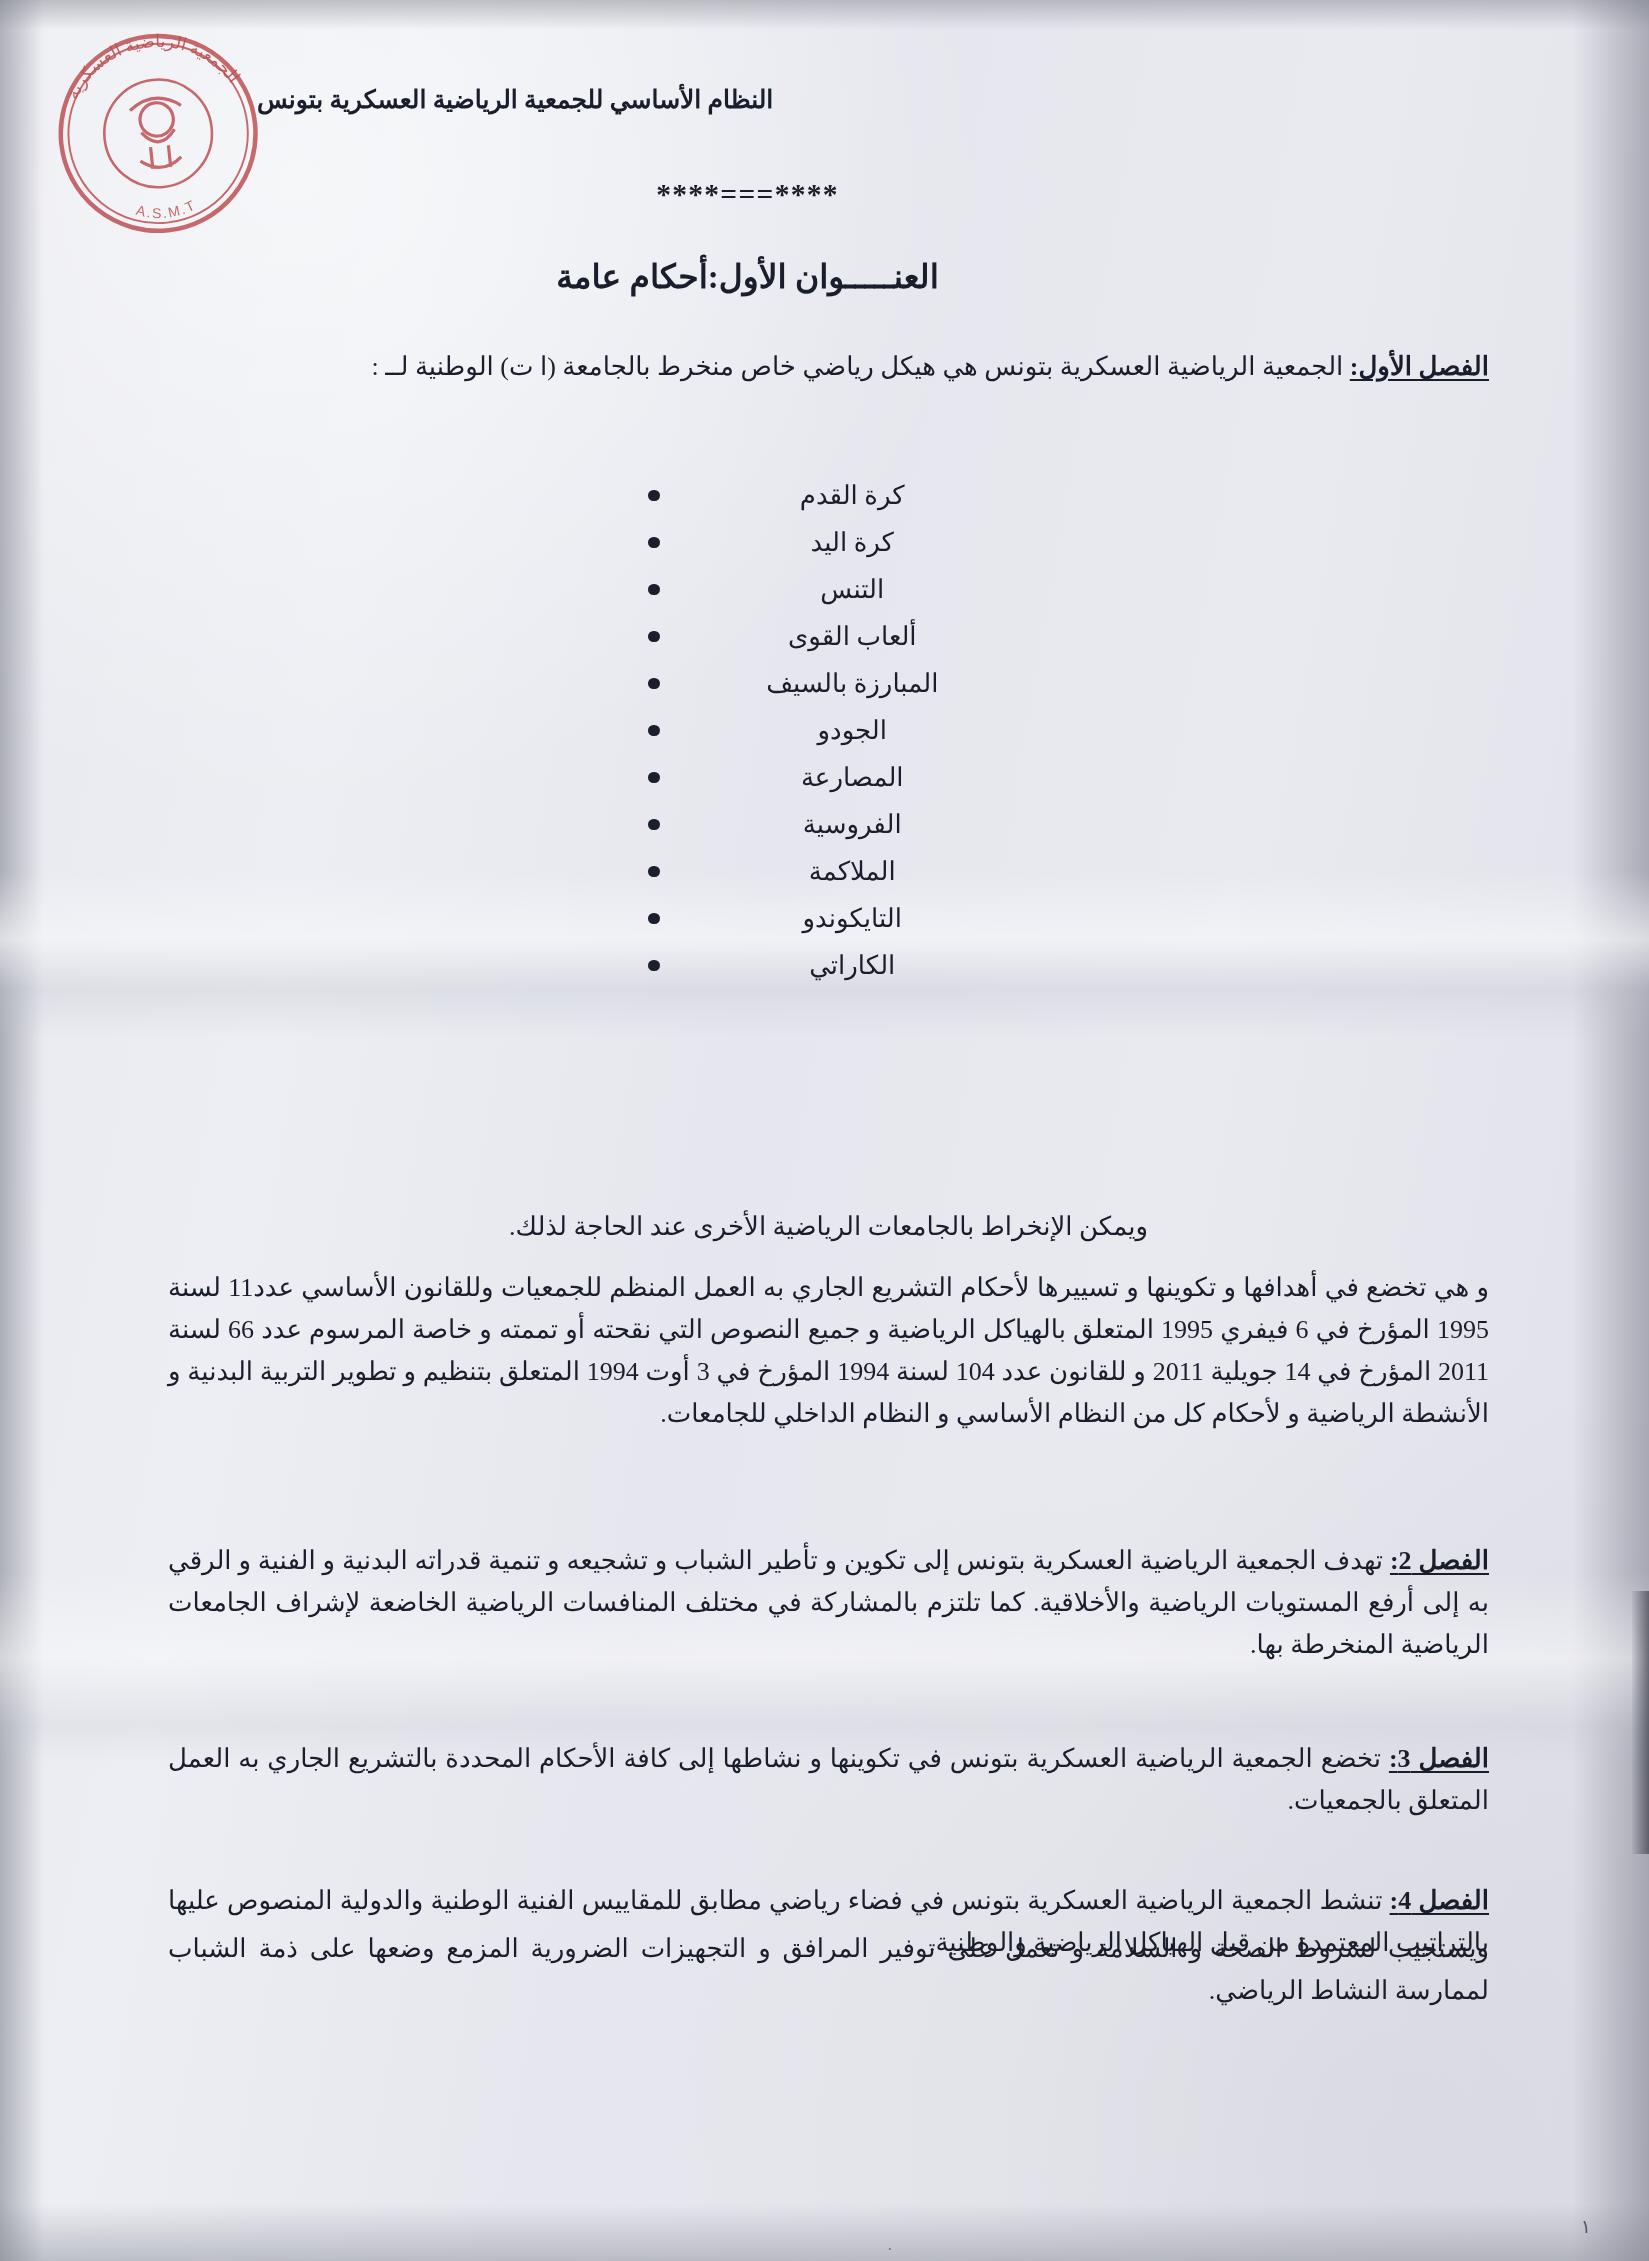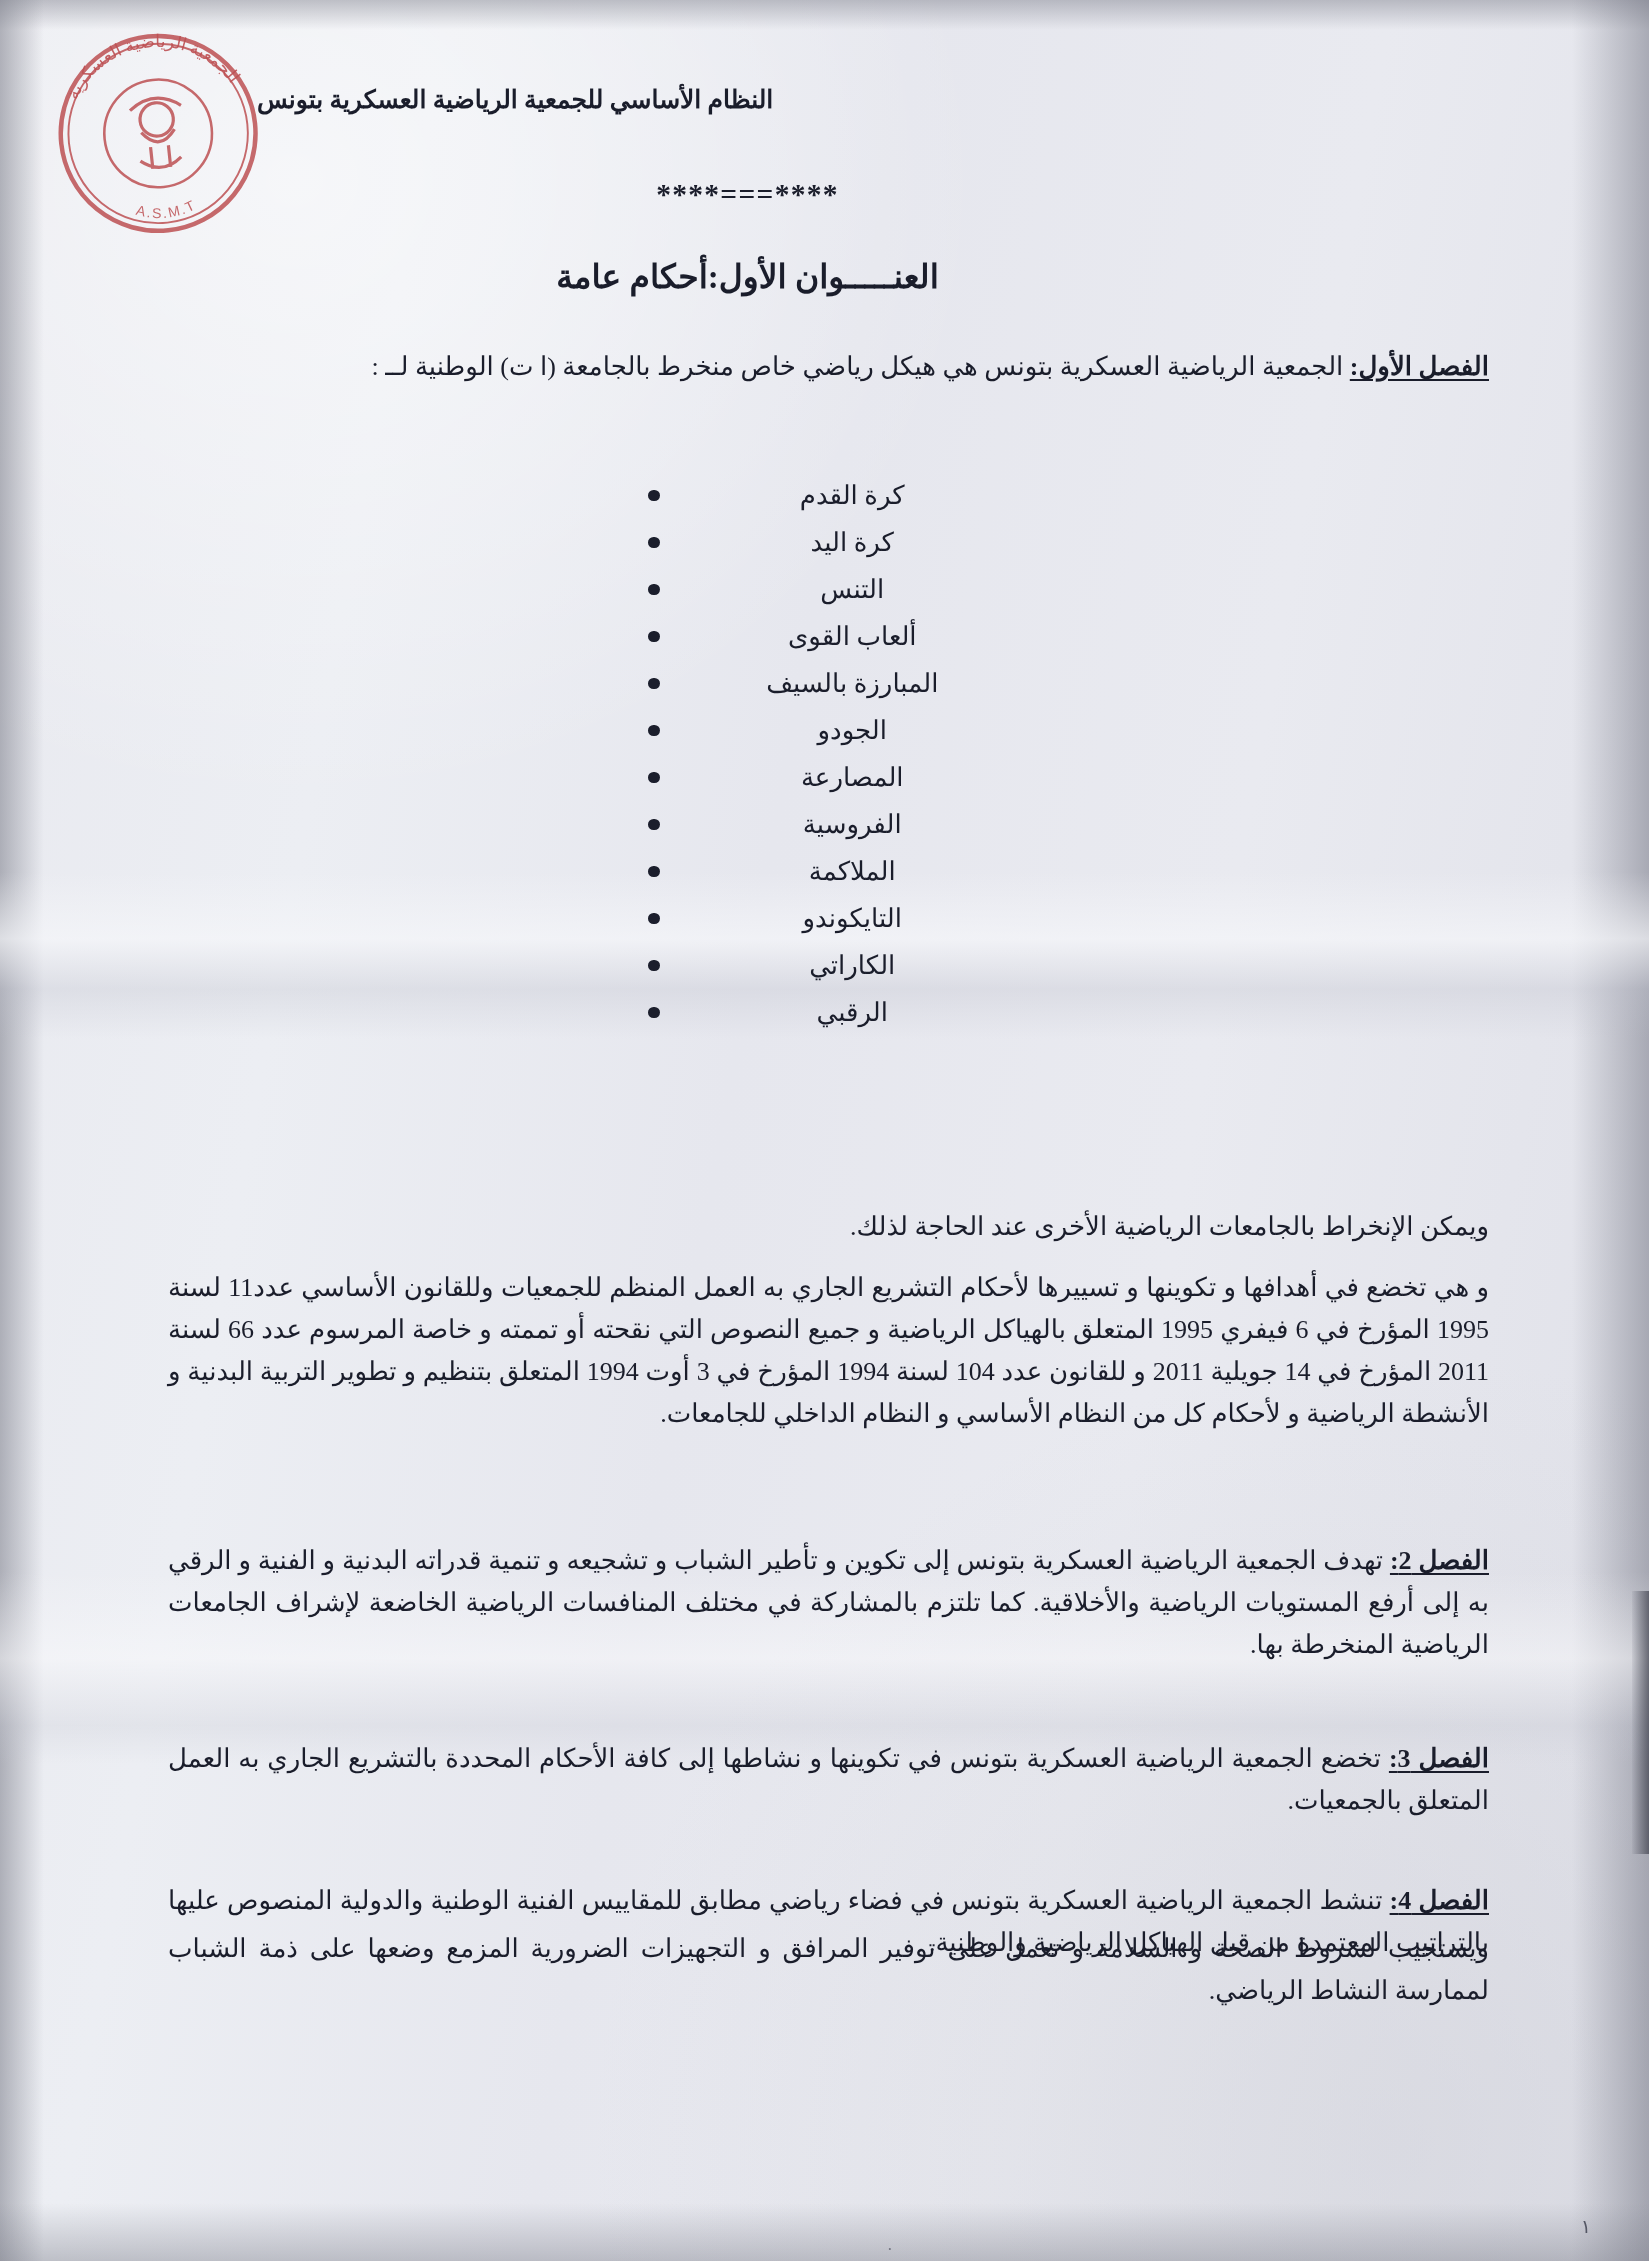--- a/index.html
+++ b/index.html
@@ -155,21 +155,21 @@
     border-radius: 50%;
     background: #1b1e2c;
     vertical-align: middle;
     margin-right: 45px;
     margin-bottom: 5.1px;
   }
   #p-art1-tail {
     top: 1206px;
     right: 160px;
     width: 1321px;
-    text-align: right;
+    text-align: center;
   }
   #p-art1-body {
     top: 1267px;
     right: 160px;
     width: 1321px;
   }
   #p-art2 {
     top: 1540px;
     right: 160px;
     width: 1321px;
@@ -263,21 +263,20 @@
       <li><span class="blabel">كرة اليد</span><span class="bdot"></span></li>
       <li><span class="blabel">التنس</span><span class="bdot"></span></li>
       <li><span class="blabel">ألعاب القوى</span><span class="bdot"></span></li>
       <li><span class="blabel">المبارزة بالسيف</span><span class="bdot"></span></li>
       <li><span class="blabel">الجودو</span><span class="bdot"></span></li>
       <li><span class="blabel">المصارعة</span><span class="bdot"></span></li>
       <li><span class="blabel">الفروسية</span><span class="bdot"></span></li>
       <li><span class="blabel">الملاكمة</span><span class="bdot"></span></li>
       <li><span class="blabel">التايكوندو</span><span class="bdot"></span></li>
       <li><span class="blabel">الكاراتي</span><span class="bdot"></span></li>
-      <li><span class="blabel">الرقبي</span><span class="bdot"></span></li>
     </ul>
 
     <div class="para" id="p-art1-tail">ويمكن الإنخراط بالجامعات الرياضية الأخرى عند الحاجة لذلك.</div>
 
     <div class="para" id="p-art1-body">و هي تخضع في أهدافها و تكوينها و تسييرها لأحكام التشريع الجاري به العمل المنظم للجمعيات وللقانون الأساسي عدد11 لسنة 1995 المؤرخ في 6 فيفري 1995 المتعلق بالهياكل الرياضية و جميع النصوص التي نقحته أو تممته و خاصة المرسوم عدد 66 لسنة 2011 المؤرخ في 14 جويلية 2011 و للقانون عدد 104 لسنة 1994 المؤرخ في 3 أوت 1994 المتعلق بتنظيم و تطوير التربية البدنية و الأنشطة الرياضية و لأحكام كل من النظام الأساسي  و النظام الداخلي للجامعات.</div>
 
     <div class="para" id="p-art2">
       <span class="lead">الفصل 2:</span><span> تهدف الجمعية الرياضية العسكرية بتونس إلى تكوين و تأطير الشباب و تشجيعه و تنمية قدراته البدنية و الفنية و الرقي به إلى أرفع المستويات الرياضية والأخلاقية. كما تلتزم بالمشاركة في مختلف المنافسات الرياضية الخاضعة لإشراف الجامعات الرياضية المنخرطة بها.</span>
     </div>
 

